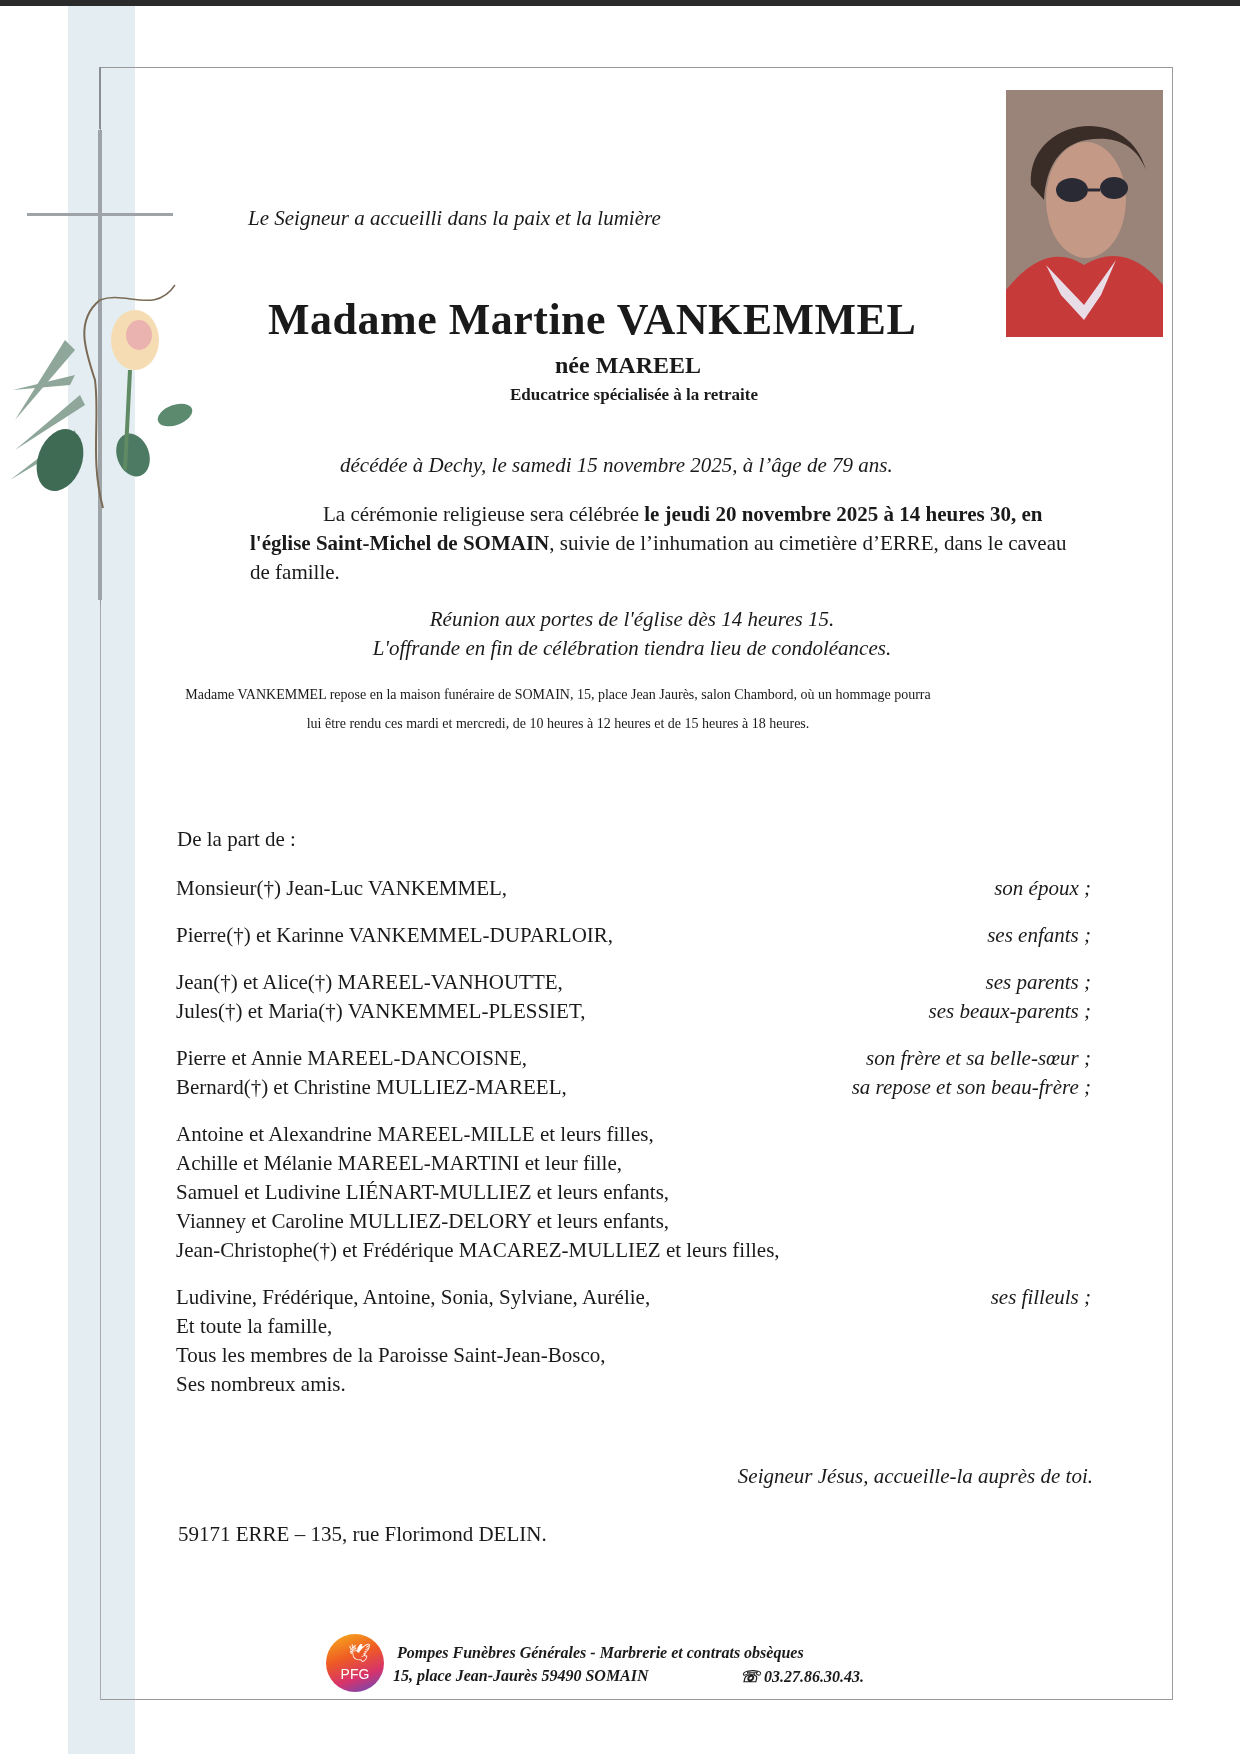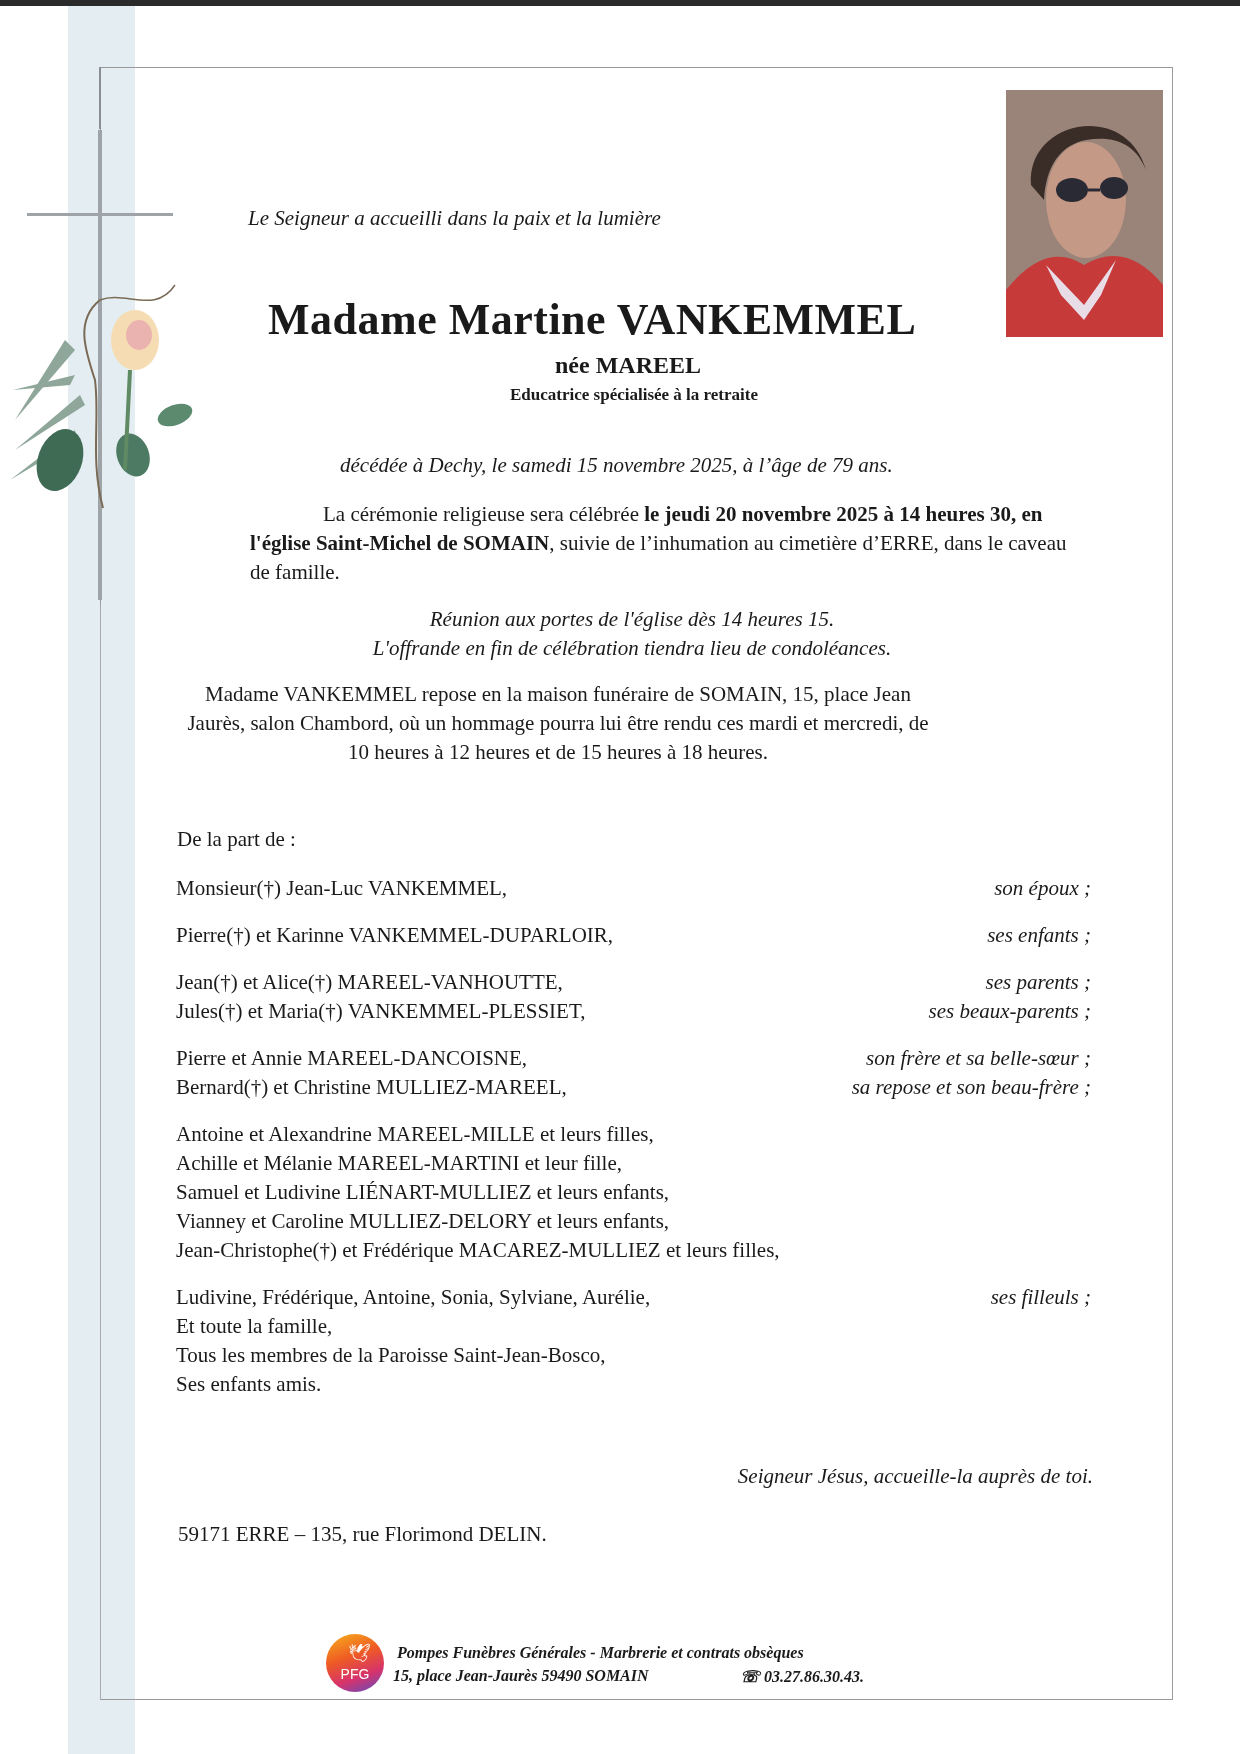--- a/index.html
+++ b/index.html
@@ -20,21 +20,21 @@
     background: linear-gradient(180deg, #8c7a72 0%, #a69088 30%, #9c8476 60%, #b49a8a 100%); }
   .t { position: absolute; white-space: nowrap; }
   .intro { left: 248px; top: 206px; font-size: 21px; font-style: italic; }
   .name { left: 268px; top: 294px; font-size: 44px; font-weight: bold; letter-spacing: 0.5px; }
   .nee { left: 0; width: 1240px; text-align: center; top: 352px; font-size: 24px; font-weight: bold; padding-left: 16px; box-sizing: border-box; }
   .prof { left: 0; width: 1240px; text-align: center; top: 385px; font-size: 17px; font-weight: bold; padding-left: 28px; box-sizing: border-box; }
   .deces { left: 340px; top: 453px; font-size: 21px; font-style: italic; }
   .cer { left: 250px; top: 500px; font-size: 21px; line-height: 29px; width: 840px; white-space: normal; }
   .cer .indent { padding-left: 73px; }
   .reu { left: 0; width: 1240px; text-align: center; top: 605px; font-size: 21px; font-style: italic; line-height: 29px; padding-left: 24px; box-sizing: border-box; white-space: normal; }
-  .repose { left: 0; width: 996px; text-align: center; top: 680px; font-size: 21px; line-height: 29px; padding-left: 120px; box-sizing: border-box; white-space: normal; }
+  .repose { left: 0; width: 996px; text-align: center; top: 680px; font-size: 14px; line-height: 29px; padding-left: 120px; box-sizing: border-box; white-space: normal; }
   .part { left: 177px; top: 827px; font-size: 21px; }
   .rows { position: absolute; left: 176px; top: 874px; width: 915px; font-size: 21px; }
   .grp { margin-bottom: 18px; }
   .line { display: flex; justify-content: space-between; height: 29px; line-height: 29px; }
   .line .rel { font-style: italic; }
   .closing { right: 147px; top: 1464px; font-size: 21px; font-style: italic; }
   .addr { left: 178px; top: 1522px; font-size: 21px; }
   .logo { position: absolute; left: 326px; top: 1634px; width: 58px; height: 58px; border-radius: 50%;
     background: linear-gradient(160deg, #f7b21b 0%, #ee5a24 40%, #d6336c 70%, #5b4fc4 100%); }
   .logo .pfg { position: absolute; left: 0; right: 0; bottom: 10px; text-align: center; color: #fff;
@@ -166,21 +166,21 @@
       </div>
     <div class="line">
         <span>Et toute la famille,</span>
         <span class="rel"></span>
       </div>
     <div class="line">
         <span>Tous les membres de la Paroisse Saint-Jean-Bosco,</span>
         <span class="rel"></span>
       </div>
     <div class="line">
-        <span>Ses enfants amis.</span>
+        <span>Ses nombreux amis.</span>
         <span class="rel"></span>
       </div>
   </div>
 </div>
 
 <div class="t closing">Seigneur Jésus, accueille-la auprès de toi.</div>
 <div class="t addr">59171 ERRE – 135, rue Florimond DELIN.</div>
 
 <div class="logo">
   <span class="dove">🕊︎</span>

